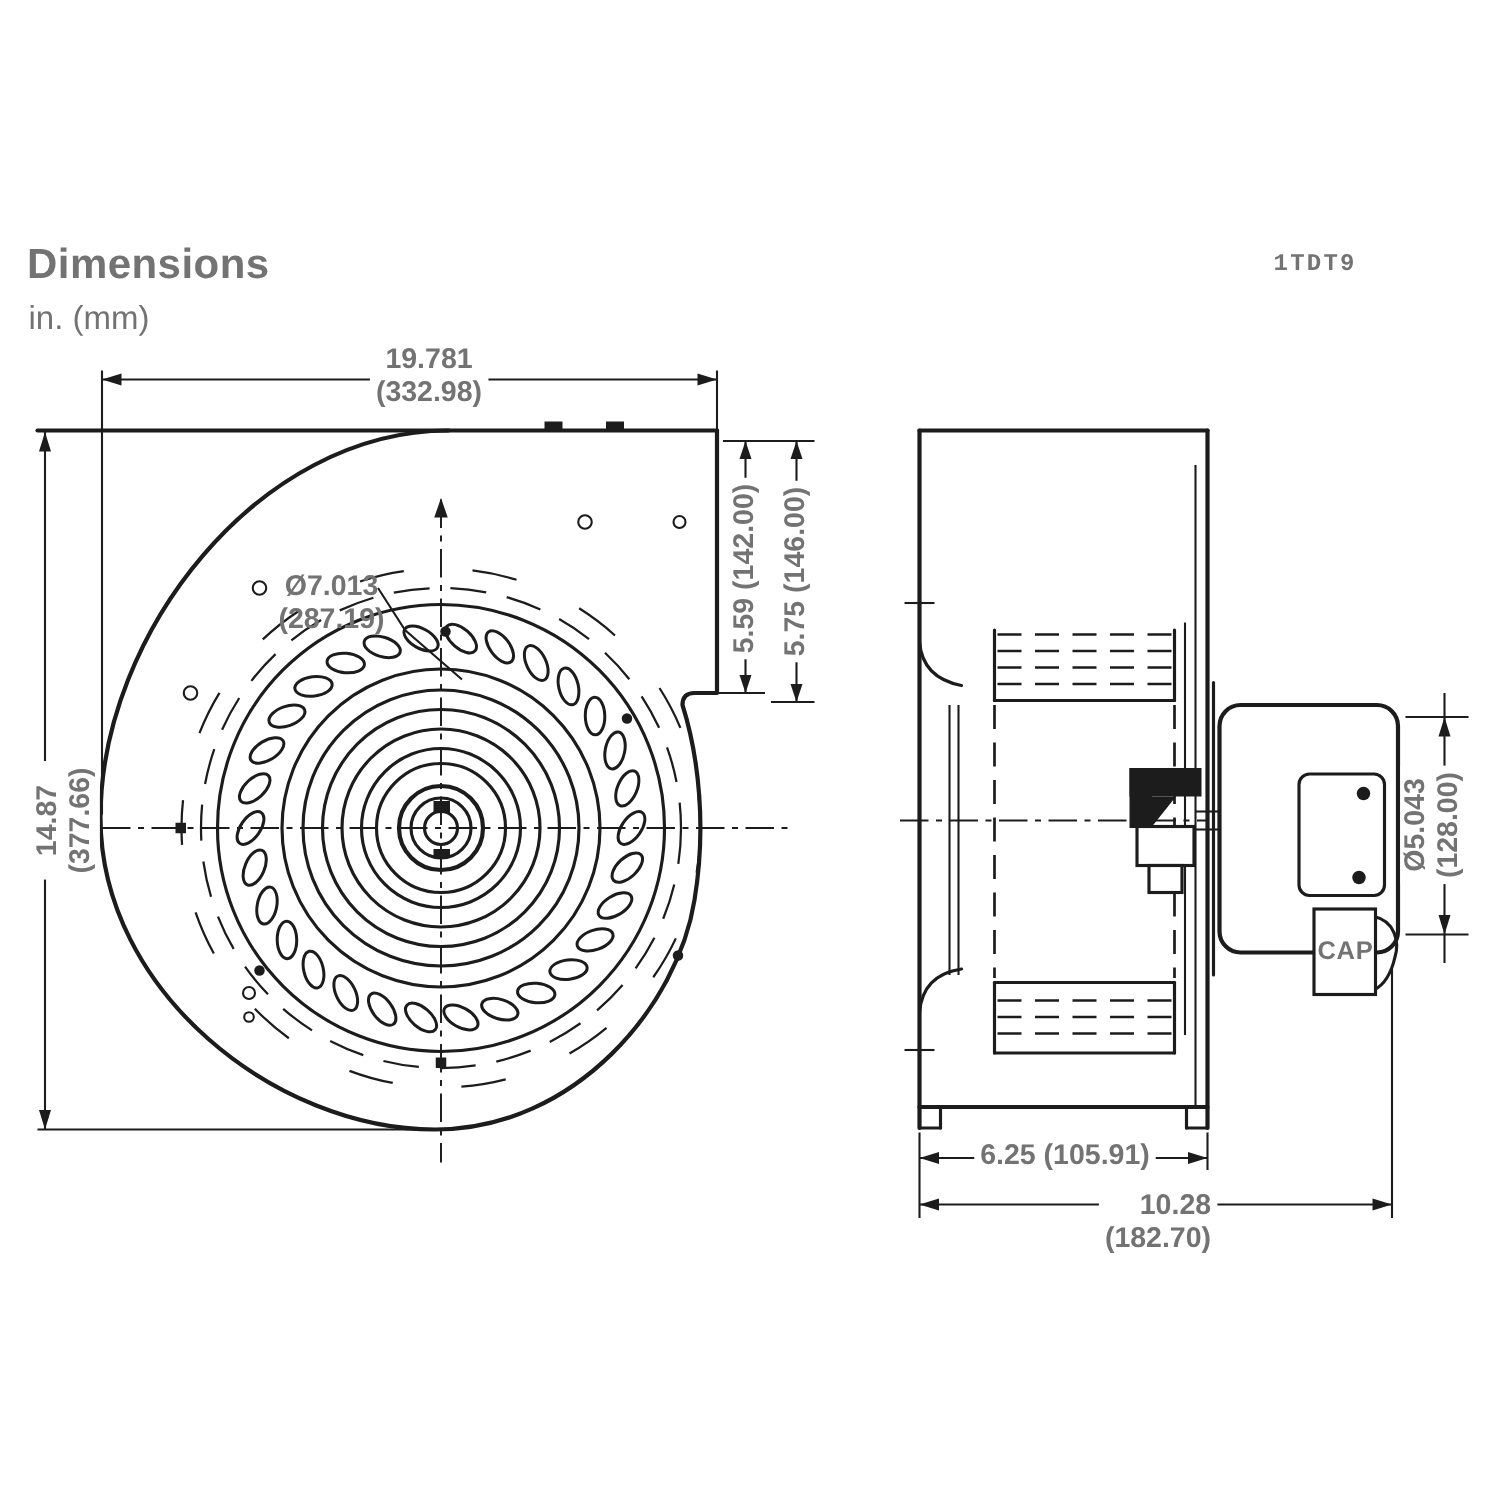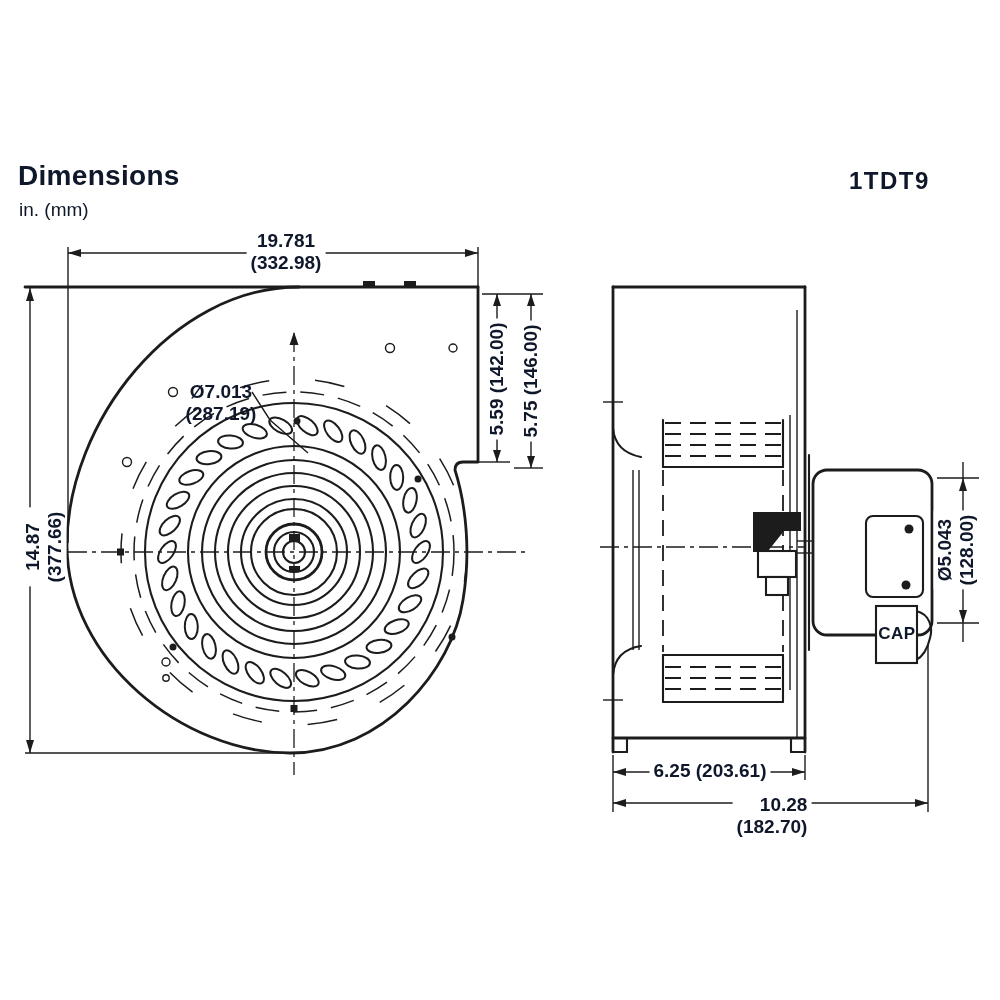--- a/index.html
+++ b/index.html
@@ -1,20 +1,20 @@
 <!DOCTYPE html>
 <html><head>
 <meta charset="utf-8">
 <style>
   html,body{margin:0;padding:0;background:#fff;}
   .stage{position:relative;width:1000px;height:1000px;background:#ffffff;
-         font-family:"Liberation Sans",sans-serif;color:#0f172a;overflow:hidden;}
+         font-family:"Liberation Sans",sans-serif;color:#737373;overflow:hidden;}
   .title{position:absolute;left:18px;top:160px;font-size:28px;font-weight:700;letter-spacing:.3px;}
-  .units{position:absolute;left:19px;top:199px;font-size:19px;font-weight:400;}
-  .model{position:absolute;left:849px;top:167px;font-size:24px;font-weight:700;letter-spacing:1.5px;}
+  .units{position:absolute;left:19px;top:199px;font-size:22px;font-weight:400;}
+  .model{position:absolute;left:849px;top:167px;font-size:16px;font-weight:700;letter-spacing:1.5px;font-family:Liberation Mono, monospace;}
   .dim{position:absolute;transform:translate(-50%,-50%);text-align:center;
        font-size:19px;font-weight:600;line-height:1.18;background:#fff;
        padding:0 4px;white-space:nowrap;z-index:5;}
   .dim.rot{transform:translate(-50%,-50%) rotate(-90deg);}
   .dim.plain{background:transparent;margin-top:36px;}
   .caplbl{position:absolute;transform:translate(-50%,-50%);font-size:17px;font-weight:700;
           letter-spacing:.5px;z-index:5;}
   svg{position:absolute;left:0;top:0;z-index:1;}
   .o{stroke:#1c1c1c;stroke-width:2.8;fill:none;stroke-linecap:round;stroke-linejoin:round;}
   .m{stroke:#1c1c1c;stroke-width:2.1;fill:none;stroke-linecap:round;}
@@ -239,21 +239,21 @@
 
   <div class="dim plain" style="left:221px;top:367px;">
     <div>Ø7.013</div>
     <div>(287.19)</div>
   </div>
 
   <div class="dim rot" style="left:497px;top:379px;">5.59 (142.00)</div>
 
   <div class="dim rot" style="left:531px;top:381px;">5.75 (146.00)</div>
 
-  <div class="dim" style="left:710px;top:771px;">6.25 (203.61)</div>
+  <div class="dim" style="left:710px;top:771px;">6.25 (105.91)</div>
 
   <div class="dim" style="left:772px;top:816px;text-align:right;">
     <div>10.28</div>
     <div>(182.70)</div>
   </div>
 
   <div class="dim rot" style="left:956px;top:550px;">
     <div>Ø5.043</div>
     <div>(128.00)</div>
   </div>

